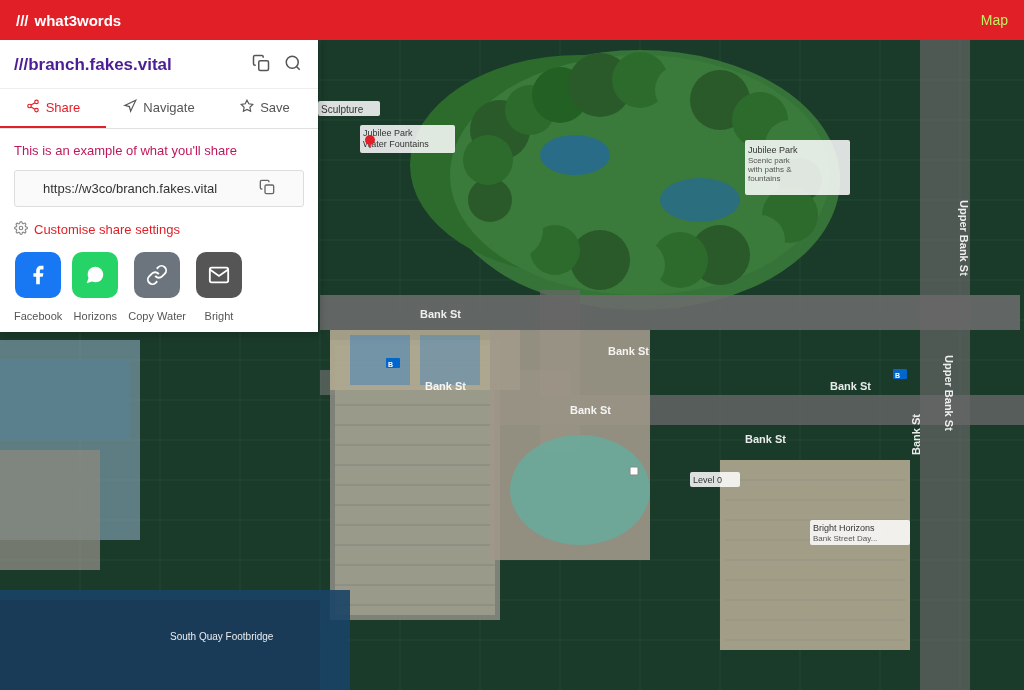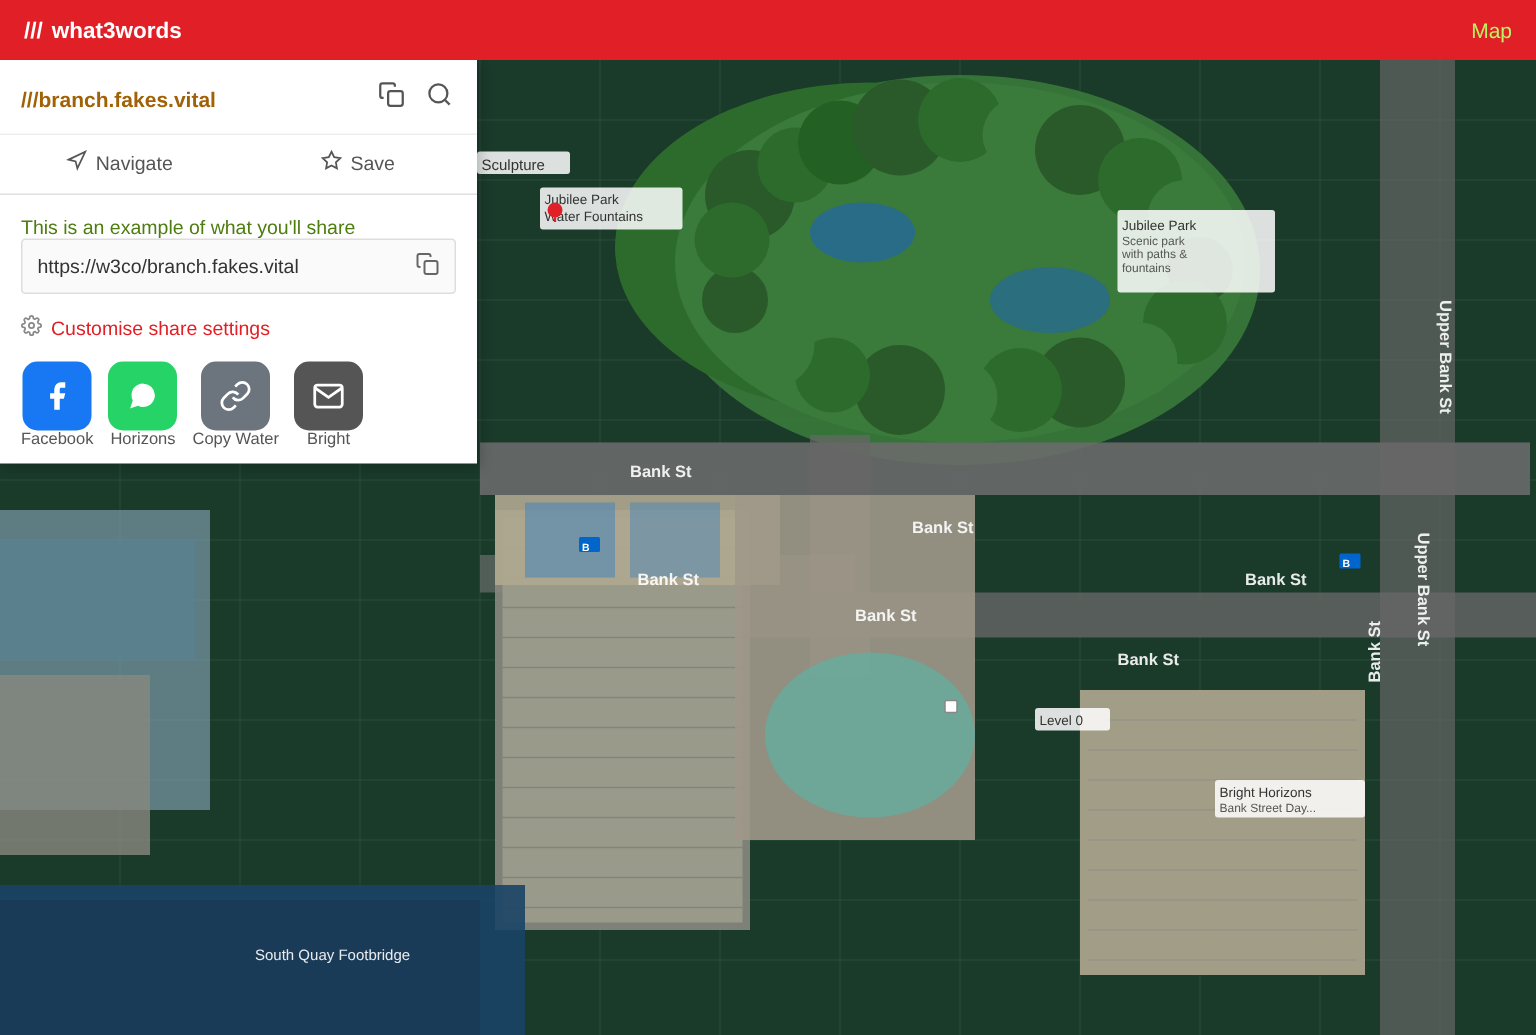--- a/index.html
+++ b/index.html
@@ -62,23 +62,23 @@
     
     #address-bar {
       display: flex;
       align-items: center;
       justify-content: space-between;
       padding: 12px 14px 10px 14px;
       border-bottom: 1px solid #eee;
     }
 
     .address-text {
-      font-size: 14px;
+      font-size: 17px;
       font-weight: 600;
-      color: #a16207;
+      color: #4c1d95;
     }
 
     .address-icons {
       display: flex;
       gap: 10px;
       align-items: center;
     }
 
     .icon-btn {
       background: none;
@@ -117,31 +117,31 @@
       font-size: 14px;
     }
 
     
     #panel-content {
       padding: 14px 14px 10px 14px;
     }
 
     .share-description {
       font-size: 13px;
-      color: #4d7c0f;
-      margin-bottom: 0;
+      color: #be185d;
+      margin-bottom: 12px;
     }
 
     
     .url-box {
       display: flex;
       align-items: center;
       border: 1px solid #ddd;
       border-radius: 3px;
-      padding: 8px 10px;
+      padding: 8px 28px;
       margin-bottom: 14px;
       background: #fafafa;
     }
 
     .url-text {
       flex: 1;
       font-size: 13px;
       color: #333;
     }
 
@@ -176,21 +176,21 @@
     .share-buttons {
       display: flex;
       gap: 10px;
       align-items: flex-start;
     }
 
     .share-btn-item {
       display: flex;
       flex-direction: column;
       align-items: center;
-      gap: 0;
+      gap: 12px;
       cursor: pointer;
     }
 
     .share-btn-circle {
       width: 46px;
       height: 46px;
       border-radius: 10px;
       display: flex;
       align-items: center;
       justify-content: center;
@@ -409,20 +409,33 @@
       <button class="icon-btn" title="Search">
         <svg width="18" height="18" viewBox="0 0 24 24" fill="none" stroke="currentColor" stroke-width="2">
           <circle cx="11" cy="11" r="8"></circle>
           <line x1="21" y1="21" x2="16.65" y2="16.65"></line>
         </svg>
       </button>
     </div>
   </div>
 
   <div id="tabs">
+    <div class="tab active">
+      <span class="tab-icon">
+        <svg width="14" height="14" viewBox="0 0 24 24" fill="none" stroke="currentColor" stroke-width="2">
+          <circle cx="18" cy="5" r="3"></circle>
+            <circle cx="6" cy="12" r="3"></circle>
+            <circle cx="18" cy="19" r="3"></circle>
+          <line x1="8.59" y1="13.51" x2="15.42" y2="17.49"></line>
+            <line x1="15.41" y1="6.51" x2="8.59" y2="10.49"></line>
+        </svg>
+      </span>
+      
+      Share
+    </div>
     <div class="tab">
       <span class="tab-icon">
         <svg width="14" height="14" viewBox="0 0 24 24" fill="none" stroke="currentColor" stroke-width="2">
           <polygon points="3 11 22 2 13 21 11 13 3 11"></polygon>
         </svg>
       </span>
       Navigate
     </div>
     <div class="tab">
       <span class="tab-icon">

